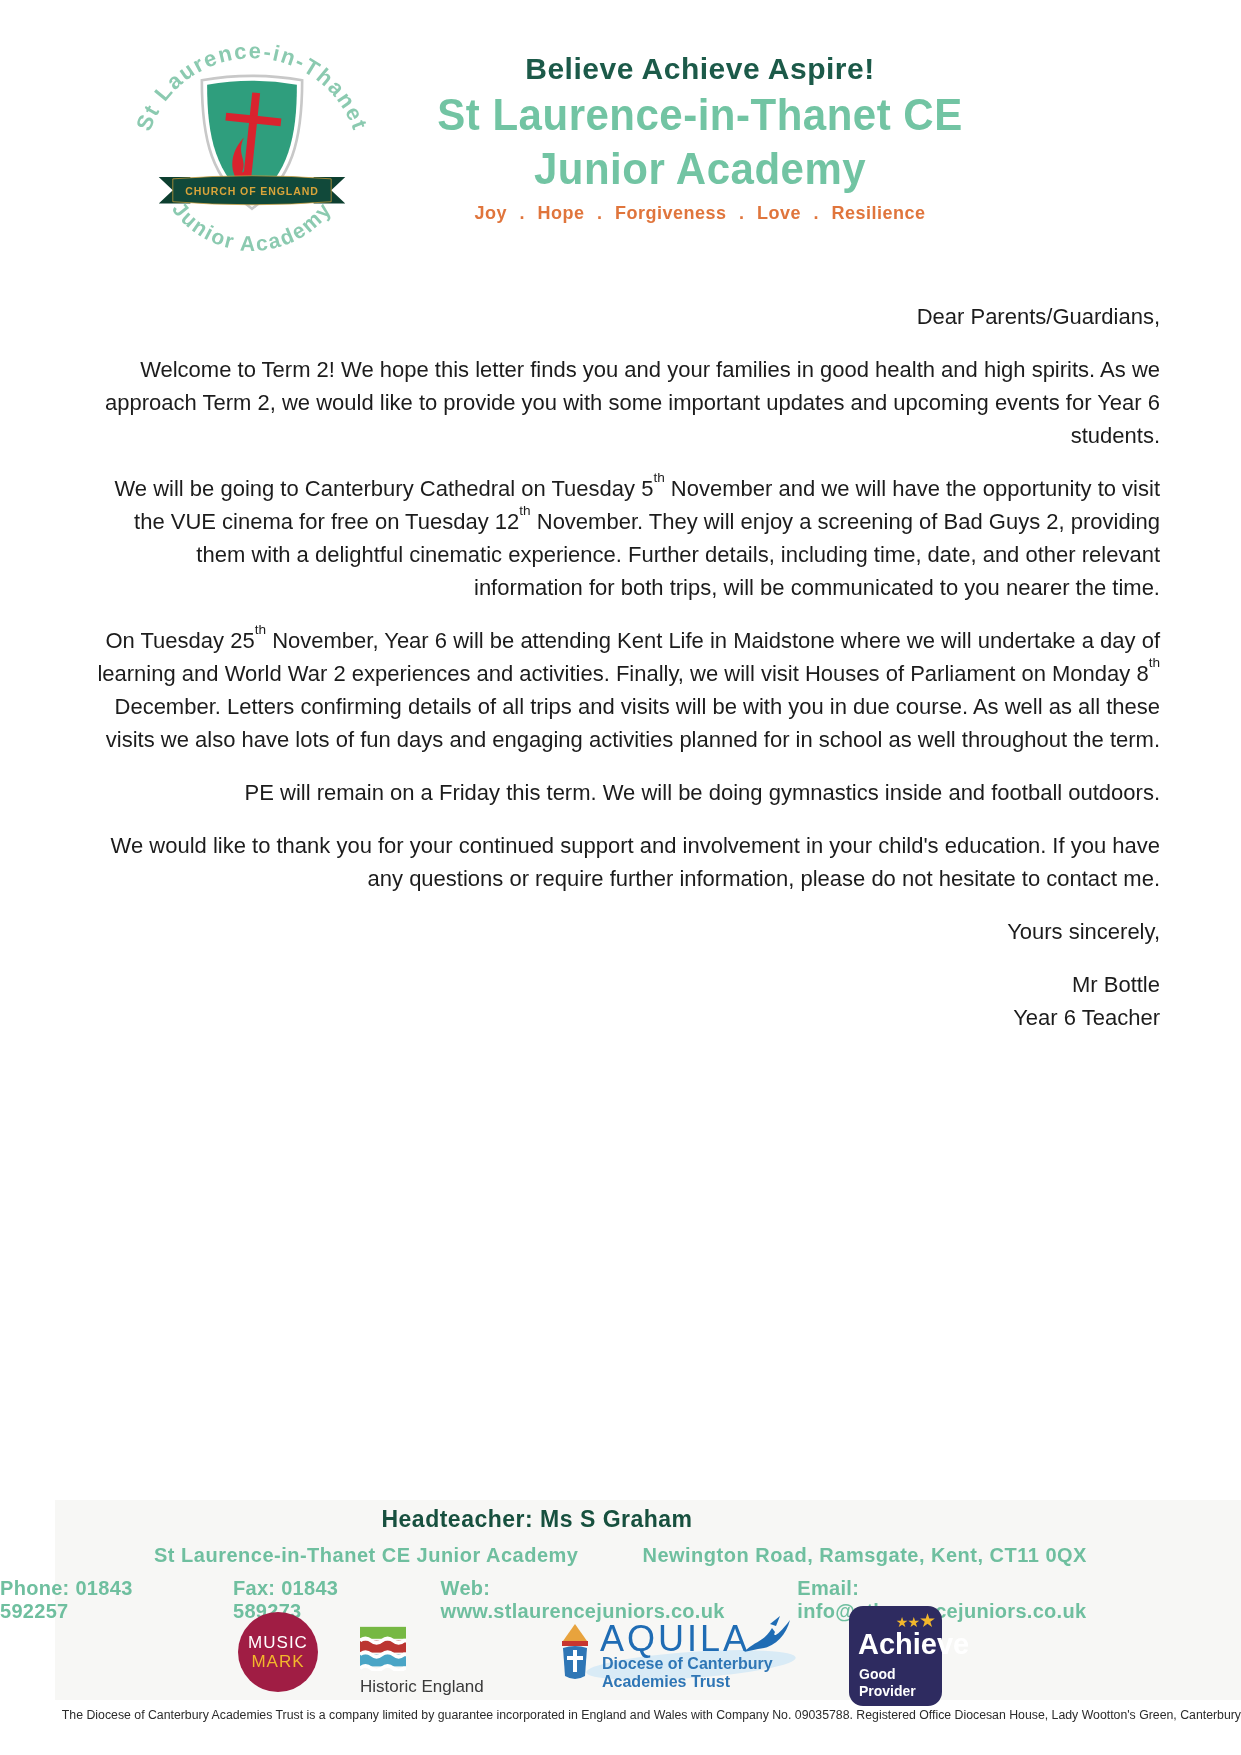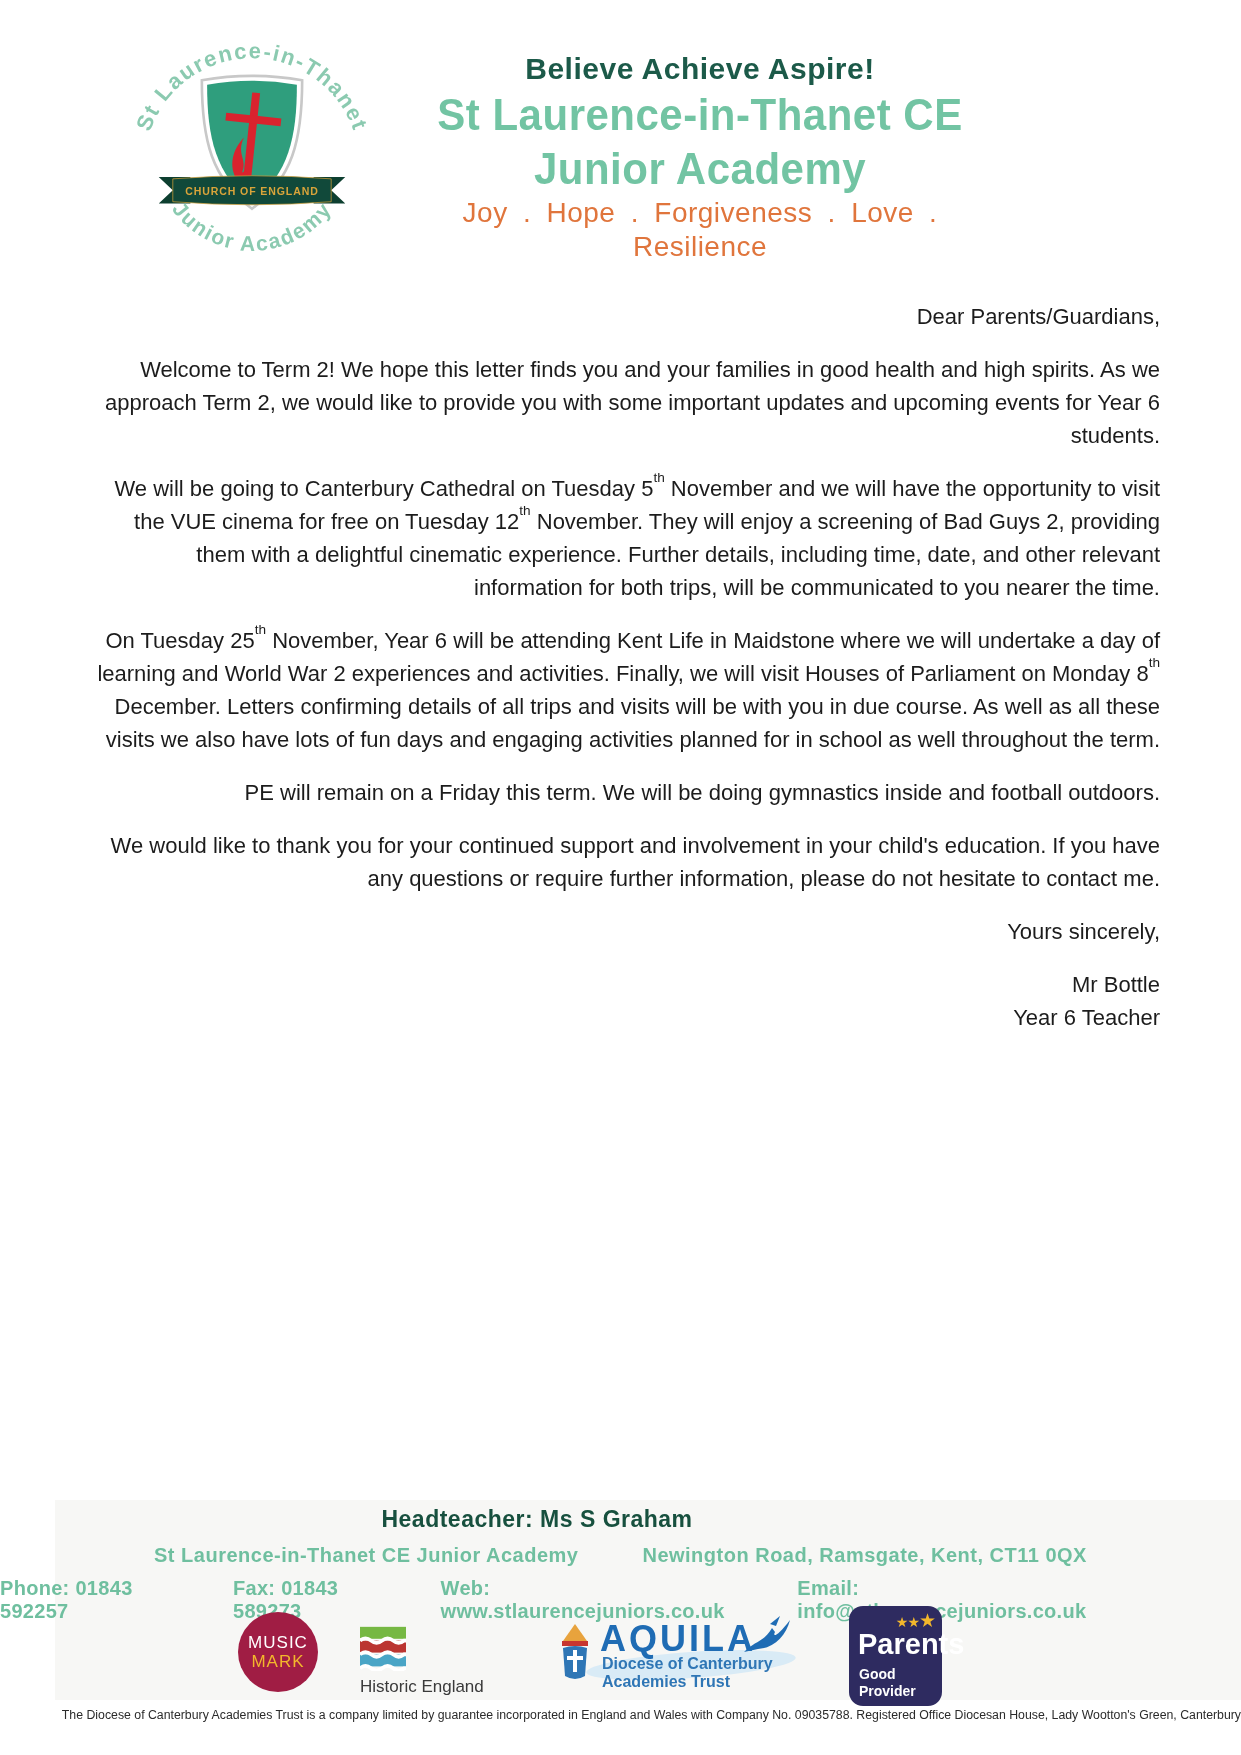--- a/index.html
+++ b/index.html
@@ -15,21 +15,21 @@
 
   
   .crest { position: absolute; left: 120px; top: 31px; width: 264px; height: 220px; }
   .crest svg { width: 100%; height: 100%; }
   .arc-text { font-family: "Liberation Sans", sans-serif; font-size: 25px; font-weight: bold; fill: #8bcab0; letter-spacing: 2px; }
   .banner-text { font-family: "Liberation Sans", sans-serif; font-size: 12px; font-weight: bold; fill: #d9a43a; letter-spacing: 1px; }
 
   .header-text { position: absolute; left: 388px; top: 50px; width: 624px; text-align: center; }
   .motto { font-size: 30px; line-height: 38px; font-weight: bold; color: #1c5a49; letter-spacing: 0.5px; }
   .school-name { font-size: 42px; line-height: 54px; color: #72c4a3; font-weight: bold; letter-spacing: 0.5px; transform: scaleY(1.05); }
-  .values-line { font-size: 28px; line-height: 34px; font-weight: normal; color: #e0753c; word-spacing: 7px; letter-spacing: 0.5px; }
+  .values-line { font-size: 18px; line-height: 34px; font-weight: bold; color: #e0753c; word-spacing: 7px; letter-spacing: 0.5px; }
 
   
   .letter {
     position: absolute; left: 90px; top: 300px; width: 1070px;
     font-size: 22px; line-height: 33px; color: #1c1c1c;
   }
   .letter p { margin: 0 0 20px 0; text-align: right; }
   .letter sup { font-size: 62%; position: relative; top: -0.45em; line-height: 0; }
   .sig-line { display: block; }
 
@@ -50,21 +50,21 @@
   .music-mark .mm2 { color: #f2b72c; font-size: 17px; line-height: 19px; letter-spacing: 1px; }
 
   .historic-england { position: absolute; left: 360px; top: 1625px; width: 140px; text-align: left; }
   .historic-england svg { width: 46px; height: 46px; }
   .historic-england .he-label { margin-top: 2px; font-size: 17px; color: #3a3a3a; }
 
   .aquila { position: absolute; left: 556px; top: 1614px; width: 240px; height: 86px; }
   .aquila .swoosh { position: absolute; left: 30px; top: 38px; width: 210px; height: 26px; background: #d9ebf6;
     border-radius: 50%; transform: rotate(-4deg); }
   .aquila .mitre { position: absolute; left: 0; top: 8px; }
-  .aquila .aq-name { position: absolute; left: 44px; top: 4px; font-size: 36px; font-weight: bold; color: #1f6cb4; letter-spacing: 3px; }
+  .aquila .aq-name { position: absolute; left: 44px; top: 4px; font-size: 36px; font-weight: normal; color: #1f6cb4; letter-spacing: 3px; }
   .aquila .bird { position: absolute; left: 184px; top: 0; }
   .aquila .aq-sub { position: absolute; left: 46px; top: 41px; font-size: 16px; line-height: 18px; font-weight: bold; color: #2f76b5; }
 
   .ofsted { position: absolute; left: 849px; top: 1606px; width: 93px; height: 100px; background: #2e2b60; border-radius: 14px;
     color: #ffffff; }
   .ofsted .stars { position: absolute; right: 7px; top: 3px; color: #f2b72c; font-size: 14px; letter-spacing: -1px; }
   .ofsted .stars .big { font-size: 19px; }
   .ofsted .of-name { position: absolute; left: 9px; top: 22px; font-size: 29px; font-weight: bold; letter-spacing: 0; }
   .ofsted .of-sub { position: absolute; left: 10px; top: 60px; font-size: 14px; line-height: 17px; font-weight: bold; }
 
@@ -185,21 +185,21 @@
       <path d="M30 10 L 40 2 L 36 12 Z" fill="#1f6cb4"></path>
     </svg>
     <div class="aq-sub">
       <div>Diocese of Canterbury</div>
       <div>Academies Trust</div>
     </div>
   </div>
 
   <div class="ofsted">
     <div class="stars"><span>★★</span><span class="big">★</span></div>
-    <div class="of-name">Parents</div>
+    <div class="of-name">Achieve</div>
     <div class="of-sub">
       <div>Good</div>
       <div>Provider</div>
     </div>
   </div>
 
   <div class="disclaimer">The Diocese of Canterbury Academies Trust is a company limited by guarantee incorporated in England and Wales with Company No. 09035788. Registered Office Diocesan House, Lady Wootton's Green, Canterbury</div>
 
 </div>
 

